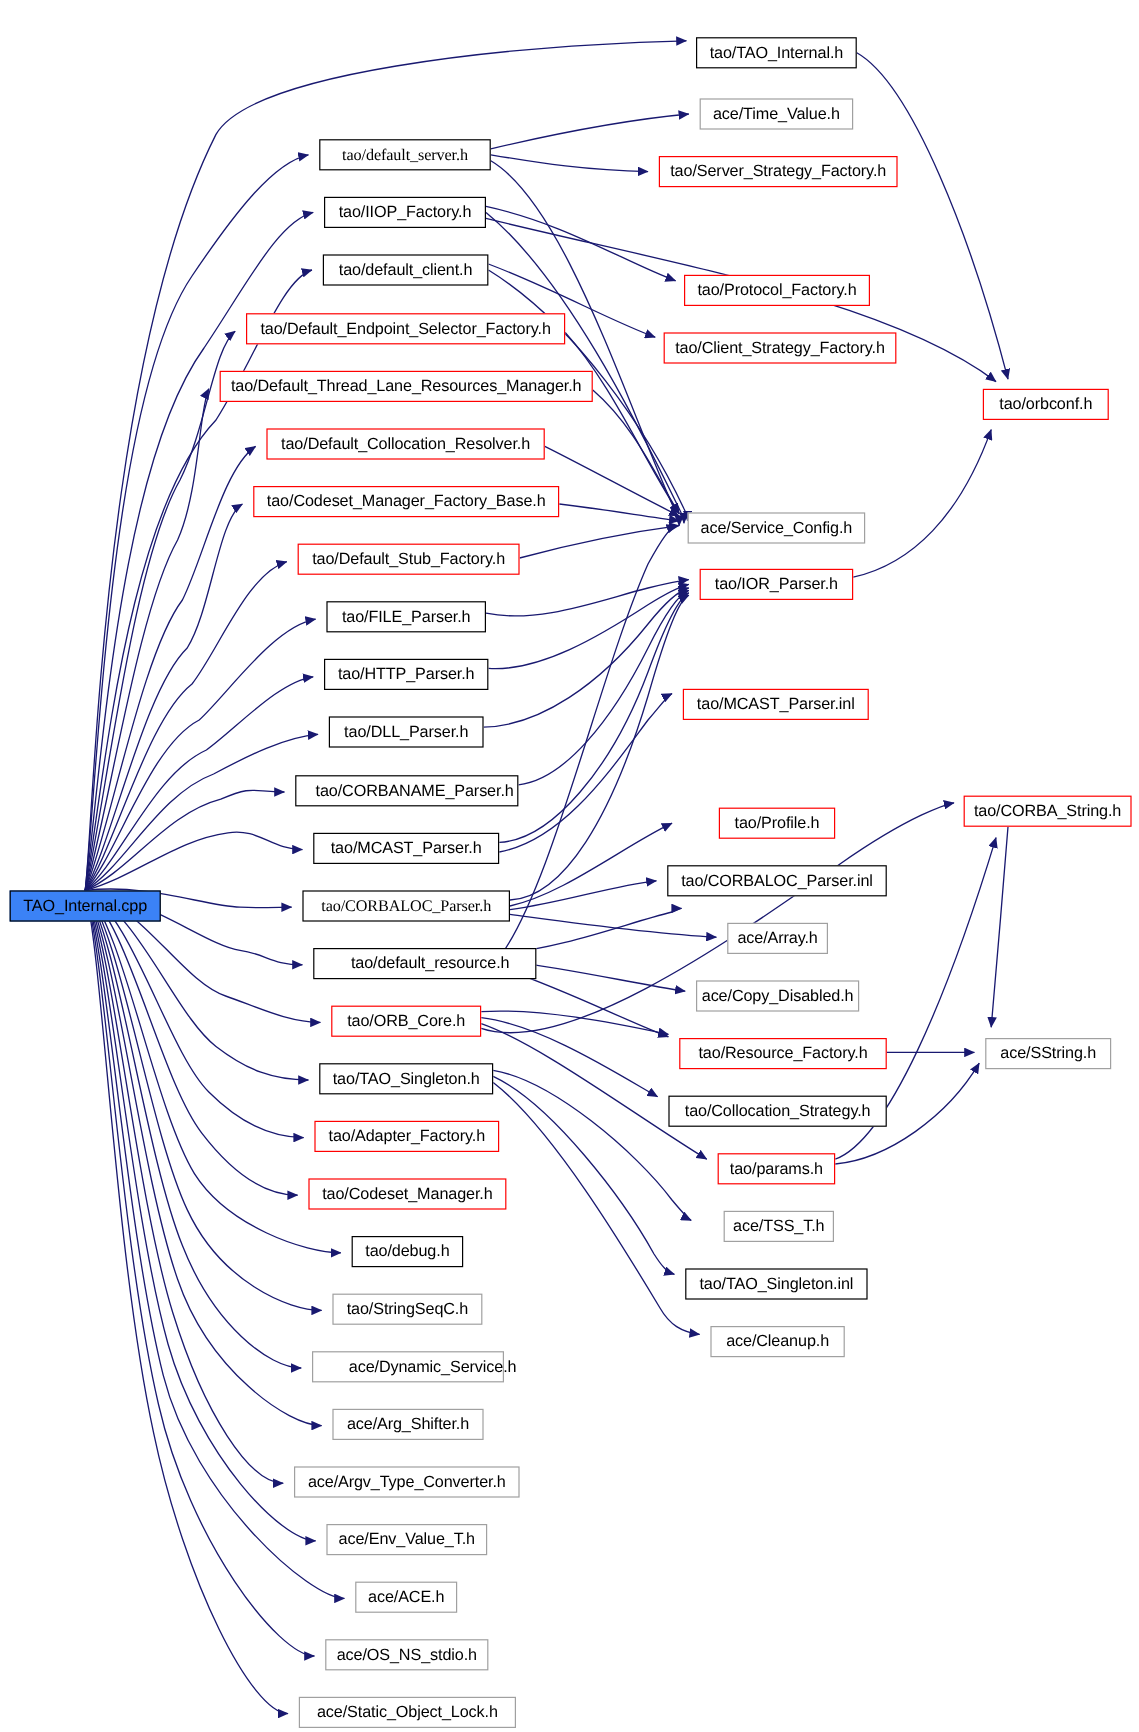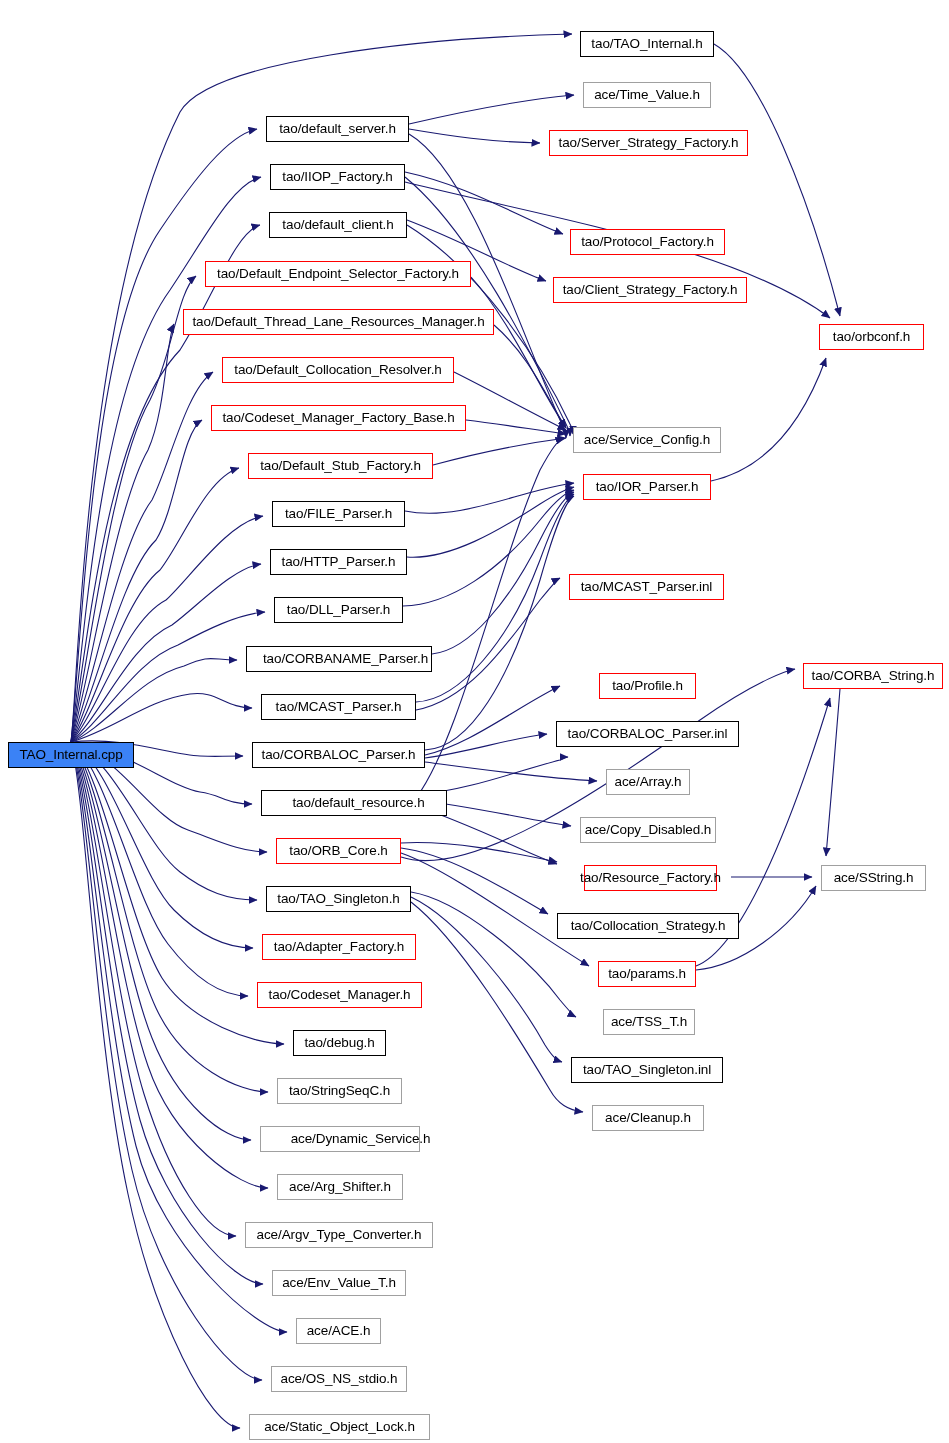--- a/index.html
+++ b/index.html
@@ -143,34 +143,34 @@
       <path d="M696,970 C740,966 790,930 816,886"></path>
 
       <path d="M696,966 C740,950 790,830 830,698"></path>
 
       <path d="M840,689 C836,740 830,810 826,856"></path>
     </g>
   </svg>
 
   <div id="nodes-layer">
       <div class="node root" style="left: 8px; top: 742px; width: 126px;">TAO_Internal.cpp</div>
-      <div class="node black" style="left: 266px; top: 116px; width: 143px;">tao/default_server.h</div>
+      <div class="node black" style="left: 266px; top: 116px; width: 143px; font-family: Liberation Serif, serif;">tao/default_server.h</div>
       <div class="node black" style="left: 270px; top: 164px; width: 135px;">tao/IIOP_Factory.h</div>
       <div class="node black" style="left: 269px; top: 212px; width: 138px;">tao/default_client.h</div>
       <div class="node red" style="left: 205px; top: 261px; width: 266px;">tao/Default_Endpoint_Selector_Factory.h</div>
       <div class="node red" style="left: 183px; top: 309px; width: 311px;">tao/Default_Thread_Lane_Resources_Manager.h</div>
       <div class="node red" style="left: 222px; top: 357px; width: 232px;">tao/Default_Collocation_Resolver.h</div>
       <div class="node red" style="left: 211px; top: 405px; width: 255px;">tao/Codeset_Manager_Factory_Base.h</div>
       <div class="node red" style="left: 248px; top: 453px; width: 185px;">tao/Default_Stub_Factory.h</div>
       <div class="node black" style="left: 272px; top: 501px; width: 133px;">tao/FILE_Parser.h</div>
       <div class="node black" style="left: 270px; top: 549px; width: 137px;">tao/HTTP_Parser.h</div>
       <div class="node black" style="left: 274px; top: 597px; width: 129px;">tao/DLL_Parser.h</div>
       <div class="node black" style="left: 246px; top: 646px; width: 186px; padding-left: 20px;">tao/CORBANAME_Parser.h</div>
       <div class="node black" style="left: 261px; top: 694px; width: 155px;">tao/MCAST_Parser.h</div>
-      <div class="node black" style="left: 252px; top: 742px; width: 173px;">tao/CORBALOC_Parser.h</div>
+      <div class="node black" style="left: 252px; top: 742px; width: 173px; font-family: Liberation Serif, serif;">tao/CORBALOC_Parser.h</div>
       <div class="node black" style="left: 261px; top: 790px; width: 186px; padding-left: 16px;">tao/default_resource.h</div>
       <div class="node red" style="left: 276px; top: 838px; width: 125px;">tao/ORB_Core.h</div>
       <div class="node black" style="left: 266px; top: 886px; width: 145px;">tao/TAO_Singleton.h</div>
       <div class="node red" style="left: 262px; top: 934px; width: 154px;">tao/Adapter_Factory.h</div>
       <div class="node red" style="left: 257px; top: 982px; width: 165px;">tao/Codeset_Manager.h</div>
       <div class="node black" style="left: 293px; top: 1030px; width: 93px;">tao/debug.h</div>
       <div class="node gray" style="left: 277px; top: 1078px; width: 125px;">tao/StringSeqC.h</div>
       <div class="node gray" style="left: 260px; top: 1126px; width: 160px; padding-left: 48px;">ace/Dynamic_Service.h</div>
       <div class="node gray" style="left: 277px; top: 1174px; width: 126px;">ace/Arg_Shifter.h</div>
       <div class="node gray" style="left: 245px; top: 1222px; width: 188px;">ace/Argv_Type_Converter.h</div>
@@ -183,21 +183,21 @@
       <div class="node red" style="left: 549px; top: 130px; width: 199px;">tao/Server_Strategy_Factory.h</div>
       <div class="node red" style="left: 570px; top: 229px; width: 155px;">tao/Protocol_Factory.h</div>
       <div class="node red" style="left: 553px; top: 277px; width: 194px;">tao/Client_Strategy_Factory.h</div>
       <div class="node gray" style="left: 573px; top: 427px; width: 148px;">ace/Service_Config.h</div>
       <div class="node red" style="left: 583px; top: 474px; width: 128px;">tao/IOR_Parser.h</div>
       <div class="node red" style="left: 569px; top: 574px; width: 155px;">tao/MCAST_Parser.inl</div>
       <div class="node red" style="left: 599px; top: 673px; width: 97px;">tao/Profile.h</div>
       <div class="node black" style="left: 556px; top: 721px; width: 183px;">tao/CORBALOC_Parser.inl</div>
       <div class="node gray" style="left: 606px; top: 769px; width: 84px;">ace/Array.h</div>
       <div class="node gray" style="left: 580px; top: 817px; width: 136px;">ace/Copy_Disabled.h</div>
-      <div class="node red" style="left: 584px; top: 865px; width: 133px;">tao/Resource_Factory.h</div>
+      <div class="node red" style="left: 566px; top: 865px; width: 173px;">tao/Resource_Factory.h</div>
       <div class="node black" style="left: 557px; top: 913px; width: 182px;">tao/Collocation_Strategy.h</div>
       <div class="node red" style="left: 598px; top: 961px; width: 98px;">tao/params.h</div>
       <div class="node gray" style="left: 603px; top: 1009px; width: 92px;">ace/TSS_T.h</div>
       <div class="node black" style="left: 571px; top: 1057px; width: 152px;">tao/TAO_Singleton.inl</div>
       <div class="node gray" style="left: 592px; top: 1105px; width: 112px;">ace/Cleanup.h</div>
       <div class="node red" style="left: 819px; top: 324px; width: 105px;">tao/orbconf.h</div>
       <div class="node red" style="left: 803px; top: 663px; width: 140px;">tao/CORBA_String.h</div>
       <div class="node gray" style="left: 821px; top: 865px; width: 105px;">ace/SString.h</div>
     </div>
 </div>

